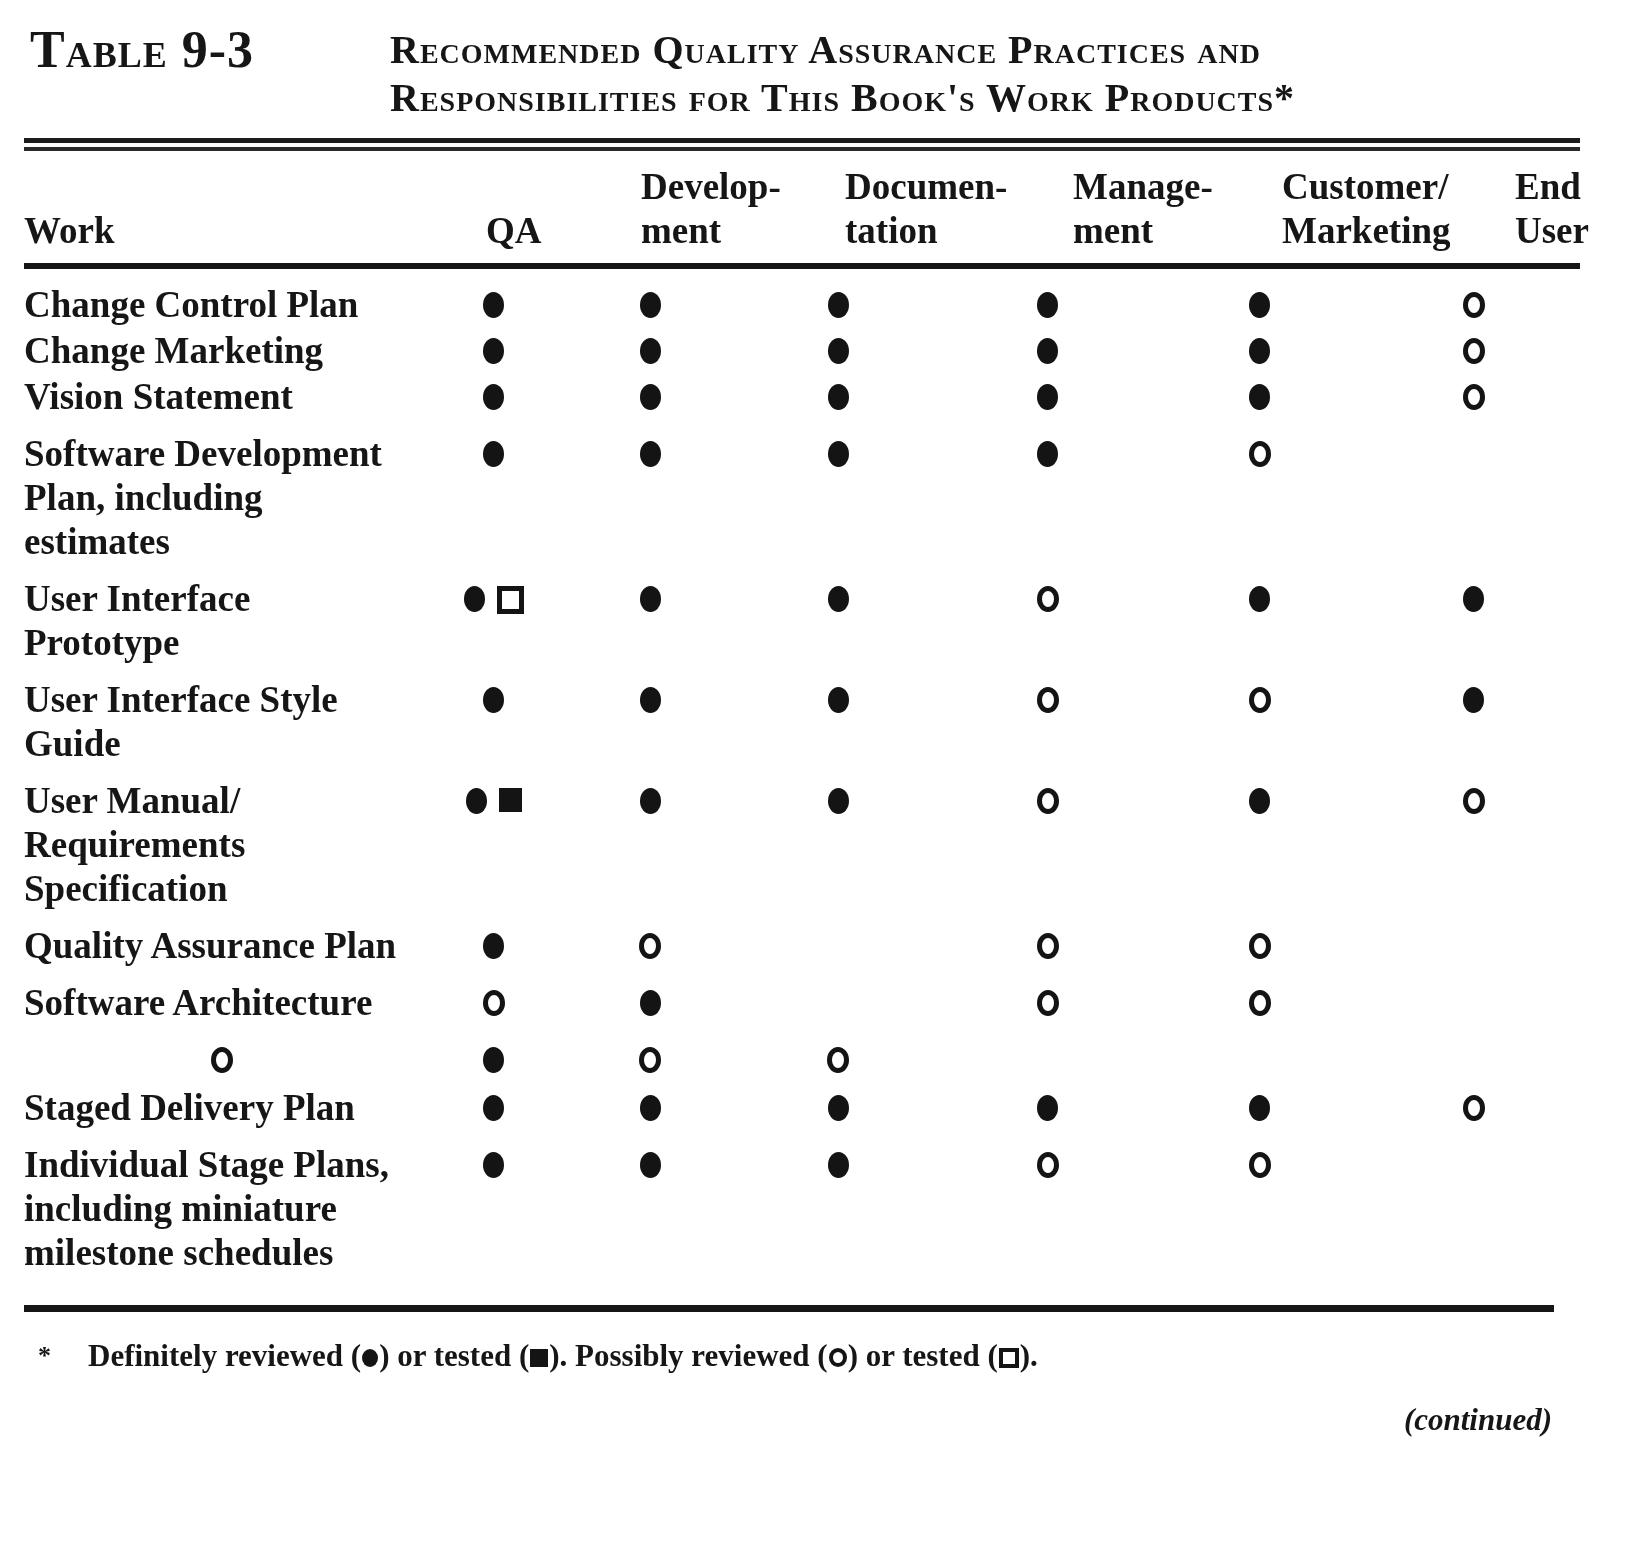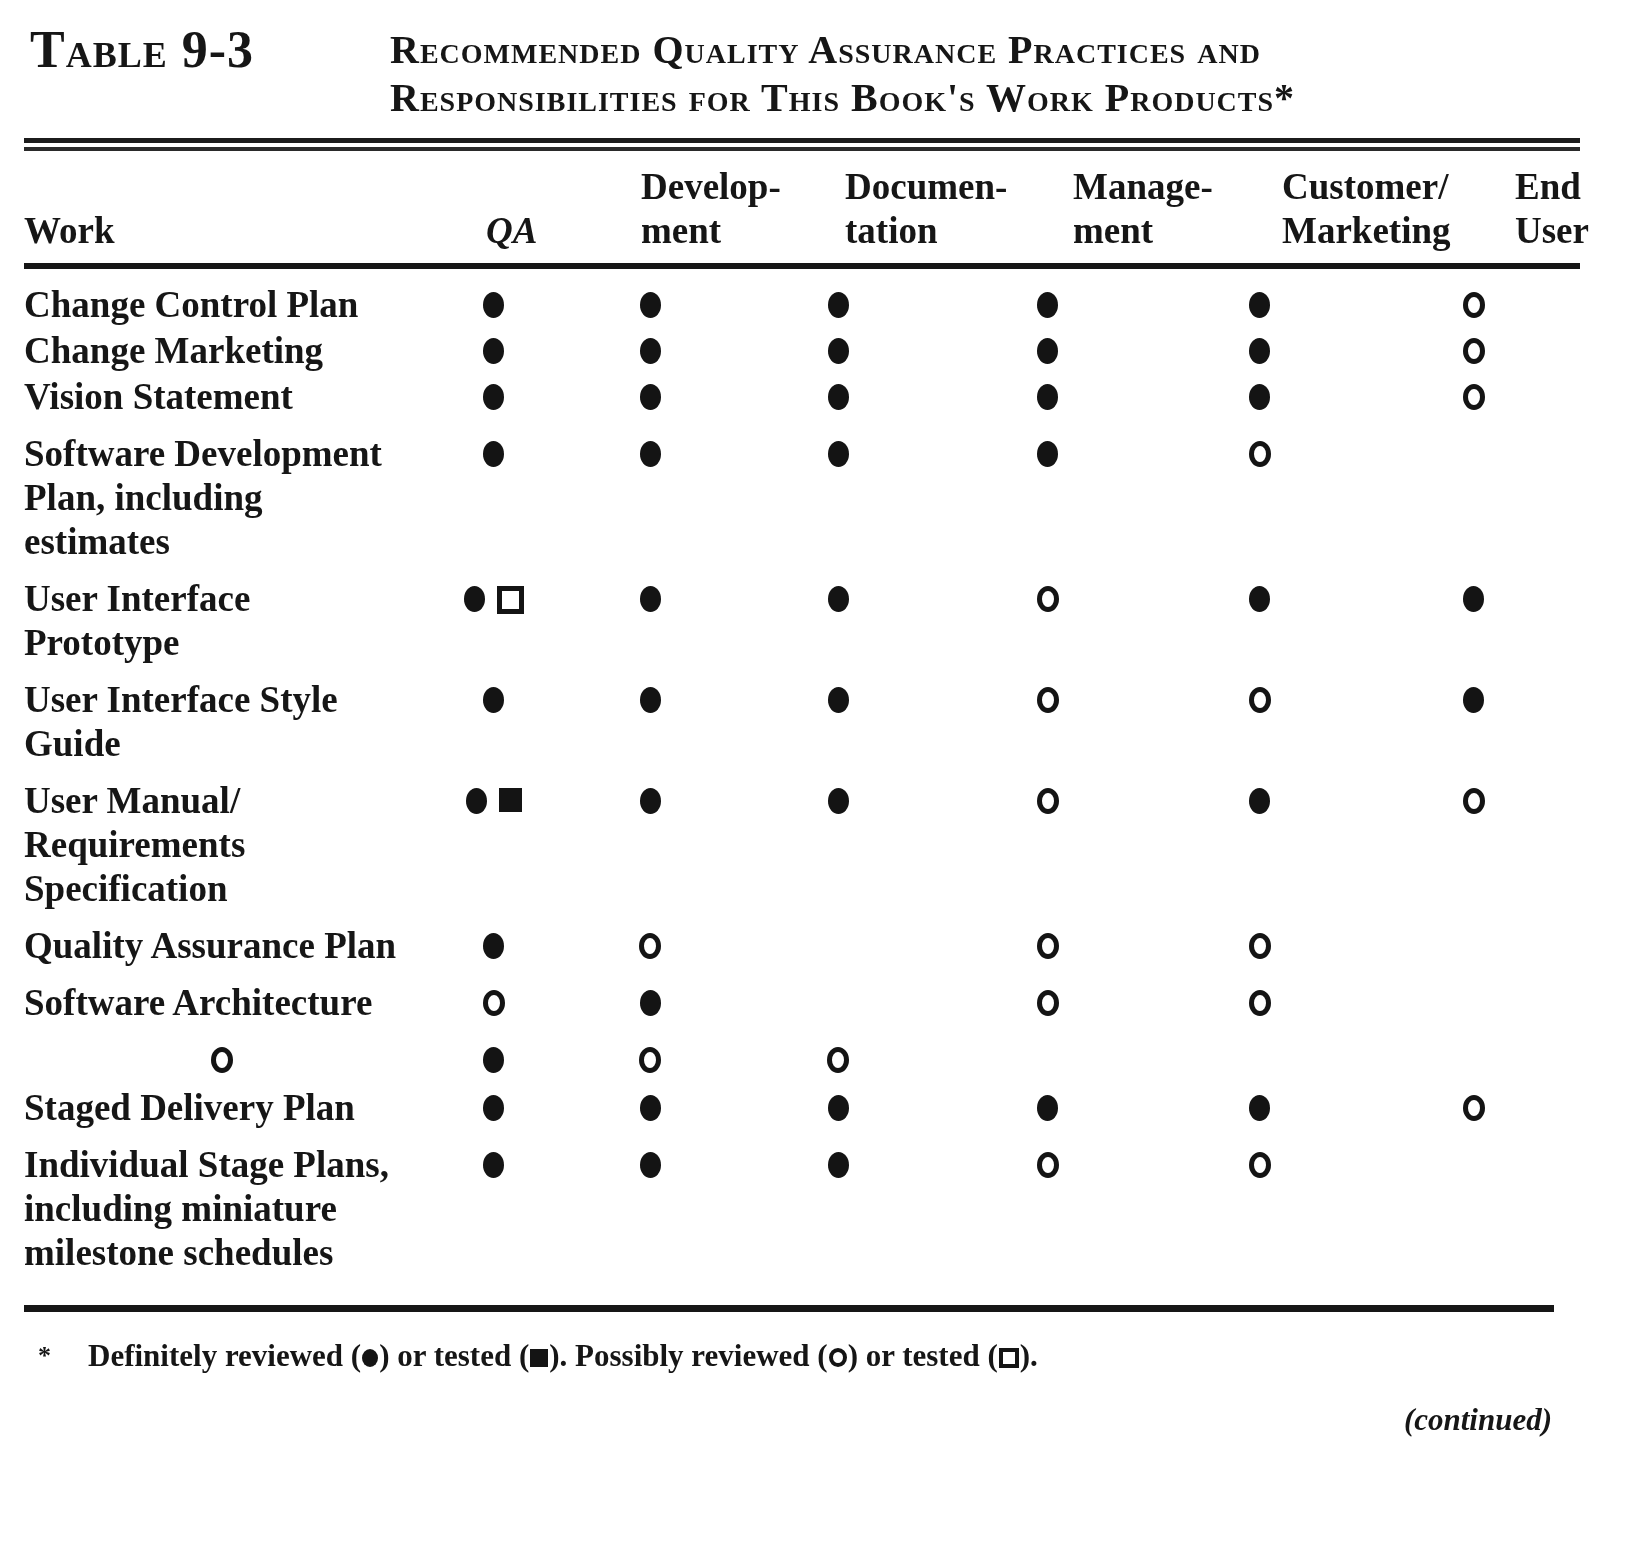--- a/index.html
+++ b/index.html
@@ -34,21 +34,21 @@
   .thead,.trow{
     display:grid;
     grid-template-columns:396px 147px 166px 210px 209px 215px 213px;
   }
   .thead{padding:14px 0 10px 0;gap:8px;}
   .hcell{
     display:flex;flex-direction:column;justify-content:flex-end;
     font-weight:bold;font-size:37px;line-height:44px;
     text-align:left;
   }
-  .hcell.c1{padding-left:58px;font-style:italic;}
+  .hcell.c1{padding-left:58px;}
   .hcell.c2{padding-left:58px;}
   .hcell.c3{padding-left:88px;}
   .hcell.c4{padding-left:98px;}
   .hcell.c5{padding-left:90px;}
   .hcell.c6{padding-left:100px;}
   .tbody{padding-top:14px;}
   .trow{margin-top:13px;font-weight:bold;}
   .trow:nth-child(1){margin-top:0;}
   .trow:nth-child(2),.trow:nth-child(3){margin-top:2px;}
   .cell.label{font-size:37px;line-height:44px;}

